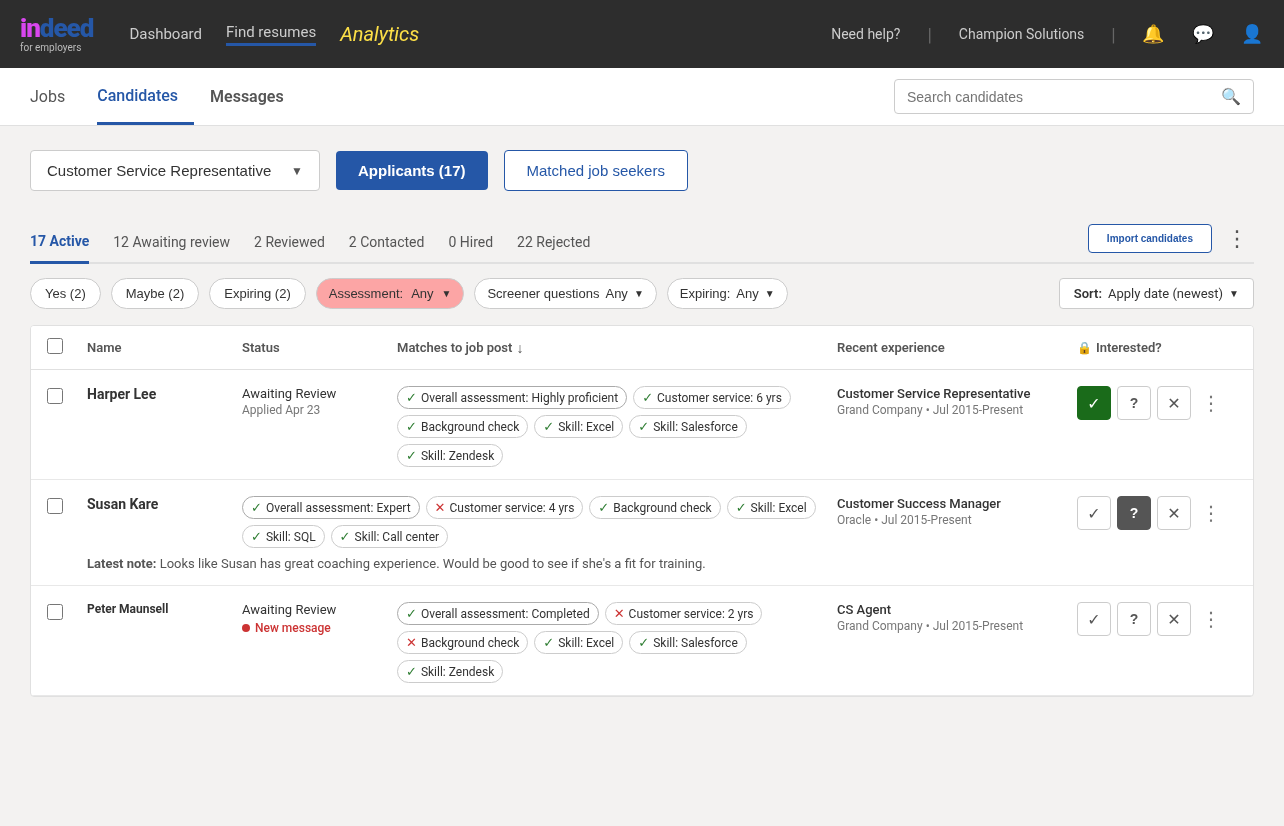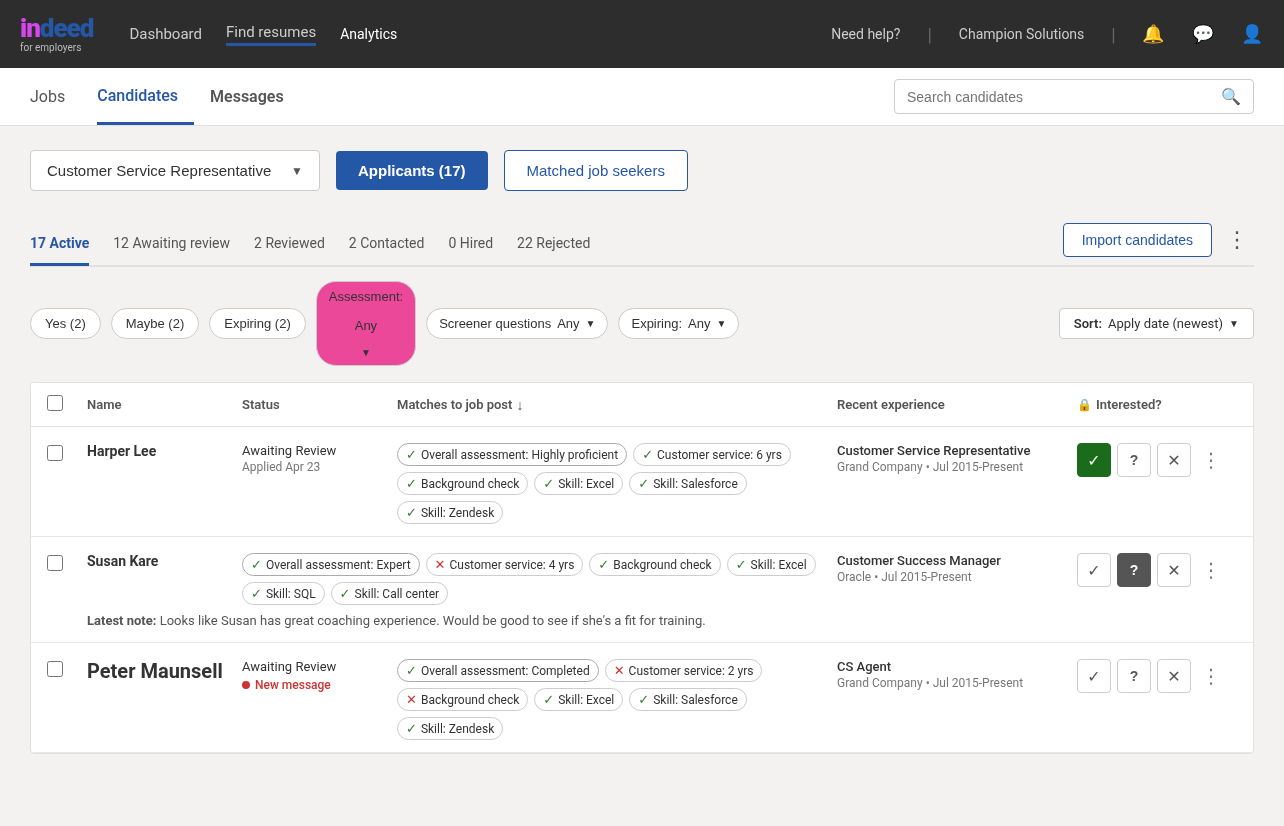--- a/index.html
+++ b/index.html
@@ -12,21 +12,21 @@
 <nav style="background:#2d2d2d; height:68px; display:flex; align-items:center; padding:0 20px; gap:28px;">
   <div style="display:flex; flex-direction:column; margin-right:8px;">
     <span style="font-size:26px; font-weight:900; color:white; letter-spacing:-1px; line-height:1;">
       <span style="color:#d946ef;margin-top:12px;">in</span><span style="color:#2557a7;">deed</span>
     </span>
     <span style="font-size:10px; color:#bbb; margin-top:1px;">for employers</span>
   </div>
   <div style="display:flex; gap:24px; align-items:center;">
     <a style="color:#ccc; text-decoration:none; font-size:15px; cursor:pointer;">Dashboard</a>
     <a style="color:#ccc; text-decoration:none; font-size:15px; cursor:pointer; border-bottom:3px solid #2557a7; padding-bottom:2px;">Find resumes</a>
-    <a style="color:#ffffff; text-decoration:none; font-size:14px; cursor:pointer;">Analytics</a>
+    <a style="color:#fde047; text-decoration:none; font-size:20px; cursor:pointer;font-style:italic;">Analytics</a>
   </div>
   <div style="margin-left:auto; display:flex; align-items:center; gap:27px;">
     <span style="color:#ccc; font-size:14px; cursor:pointer;">Need help?</span>
     <span style="color:#666; font-size:18px;">|</span>
     <span style="color:#ccc; font-size:14px; cursor:pointer;">Champion Solutions</span>
     <span style="color:#666; font-size:18px;">|</span>
     <button style="background:none; border:none; color:#ccc; font-size:18px; cursor:pointer;">🔔</button>
     <button style="background:none; border:none; color:#ccc; font-size:18px; cursor:pointer;">💬</button>
     <button style="background:none; border:none; color:#ccc; font-size:18px; cursor:pointer;">👤</button>
   </div>
@@ -64,30 +64,30 @@
   </div>
 
   <div style="display:flex; align-items:center; border-bottom:2px solid #e0e0e0; margin-bottom:14px;margin-top:32px;">
     <a style="font-size:14px; color:#2557a7; cursor:pointer; padding:10px 0 12px 0; margin-right:24px; border-bottom:3px solid #2557a7; margin-bottom:-2px; font-weight:700; white-space:nowrap;">17 Active</a>
     <a style="font-size:14px; color:#555; cursor:pointer; padding:10px 0 12px 0; margin-right:24px; white-space:nowrap;">12 Awaiting review</a>
     <a style="font-size:14px; color:#555; cursor:pointer; padding:10px 0 12px 0; margin-right:24px; white-space:nowrap;">2 Reviewed</a>
     <a style="font-size:14px; color:#555; cursor:pointer; padding:10px 0 12px 0; margin-right:24px; white-space:nowrap;">2 Contacted</a>
     <a style="font-size:14px; color:#555; cursor:pointer; padding:10px 0 12px 0; margin-right:24px; white-space:nowrap;">0 Hired</a>
     <a style="font-size:14px; color:#555; cursor:pointer; padding:10px 0 12px 0; white-space:nowrap;">22 Rejected</a>
     <div style="margin-left:auto; display:flex; align-items:center; gap:8px; padding-bottom:8px;">
-      <button style="padding:8px 18px; border:1px solid #2557a7; border-radius:4px; color:#2557a7; background:white; cursor:pointer; font-size:14px; font-weight:400;">Import candidates</button>
+      <button style="padding:8px 18px; border:1px solid #2557a7; border-radius:4px; color:#2557a7; background:white; cursor:pointer; font-size:10px; font-weight:700;">Import candidates</button>
       <button style="background:none; border:none; cursor:pointer; font-size:22px; color:#555; padding:2px 6px;">⋮</button>
     </div>
   </div>
 
   <div style="display:flex; gap:10px; align-items:center; margin-bottom:16px; flex-wrap:wrap;">
     <button style="padding:7px 14px; border:1px solid #ccc; border-radius:20px; background:white; cursor:pointer; font-size:13px; color:#333;">Yes (2)</button>
     <button style="padding:7px 14px; border:1px solid #ccc; border-radius:20px; background:white; cursor:pointer; font-size:13px; color:#333;">Maybe (2)</button>
     <button style="padding:7px 14px; border:1px solid #ccc; border-radius:20px; background:white; cursor:pointer; font-size:13px; color:#333;">Expiring (2)</button>
-    <button style="display:flex; align-items:center; gap:14px; padding:7px 12px; border:1px solid #ccc; border-radius:20px; background:#ec4899; cursor:pointer; font-size:13px; color:#333;flex-direction:column;">
+    <button style="display:flex; align-items:center; gap:8px; padding:7px 12px; border:1px solid #ccc; border-radius:20px; background:#fca5a5; cursor:pointer; font-size:13px; color:#333;">
       <span>Assessment:</span>
       <span>Any</span>
       <span style="font-size:10px;">▼</span>
     </button>
     <button style="display:flex; align-items:center; gap:6px; padding:7px 12px; border:1px solid #ccc; border-radius:20px; background:white; cursor:pointer; font-size:13px; color:#333;">
       <span>Screener questions</span>
       <span>Any</span>
       <span style="font-size:10px;">▼</span>
     </button>
     <button style="display:flex; align-items:center; gap:6px; padding:7px 12px; border:1px solid #ccc; border-radius:20px; background:white; cursor:pointer; font-size:13px; color:#333;">
@@ -218,21 +218,21 @@
         <span>Looks like Susan has great coaching experience. Would be good to see if she's a fit for training.</span>
       </div>
     </div>
 
     <div style="border-bottom:1px solid #e8e8e8;">
       <div style="display:flex; align-items:flex-start; padding:16px 16px 12px 16px;">
         <div style="width:40px; flex-shrink:0; padding-top:2px;">
           <input type="checkbox" style="">
         </div>
         <div style="width:155px; flex-shrink:0;">
-          <div style="font-weight:700; font-size:20px; color:#333;">Peter Maunsell</div>
+          <div style="font-weight:700; font-size:12px; color:#333;">Peter Maunsell</div>
         </div>
         <div style="width:155px; flex-shrink:0;">
           <div style="font-size:13px; color:#333;">Awaiting Review</div>
           <div style="display:flex; align-items:center; gap:5px; margin-top:4px;">
             <span style="width:8px; height:8px; background:#c33; border-radius:50%; display:inline-block;"></span>
             <span style="font-size:12px; color:#c33; font-weight:500;">New message</span>
           </div>
         </div>
         <div style="flex:1; display:flex; flex-wrap:wrap; gap:6px; align-content:flex-start;">
           <span style="display:flex; align-items:center; gap:4px; padding:3px 8px; border:1px solid #aaa; border-radius:14px; font-size:12px; color:#333; background:white; white-space:nowrap;">

